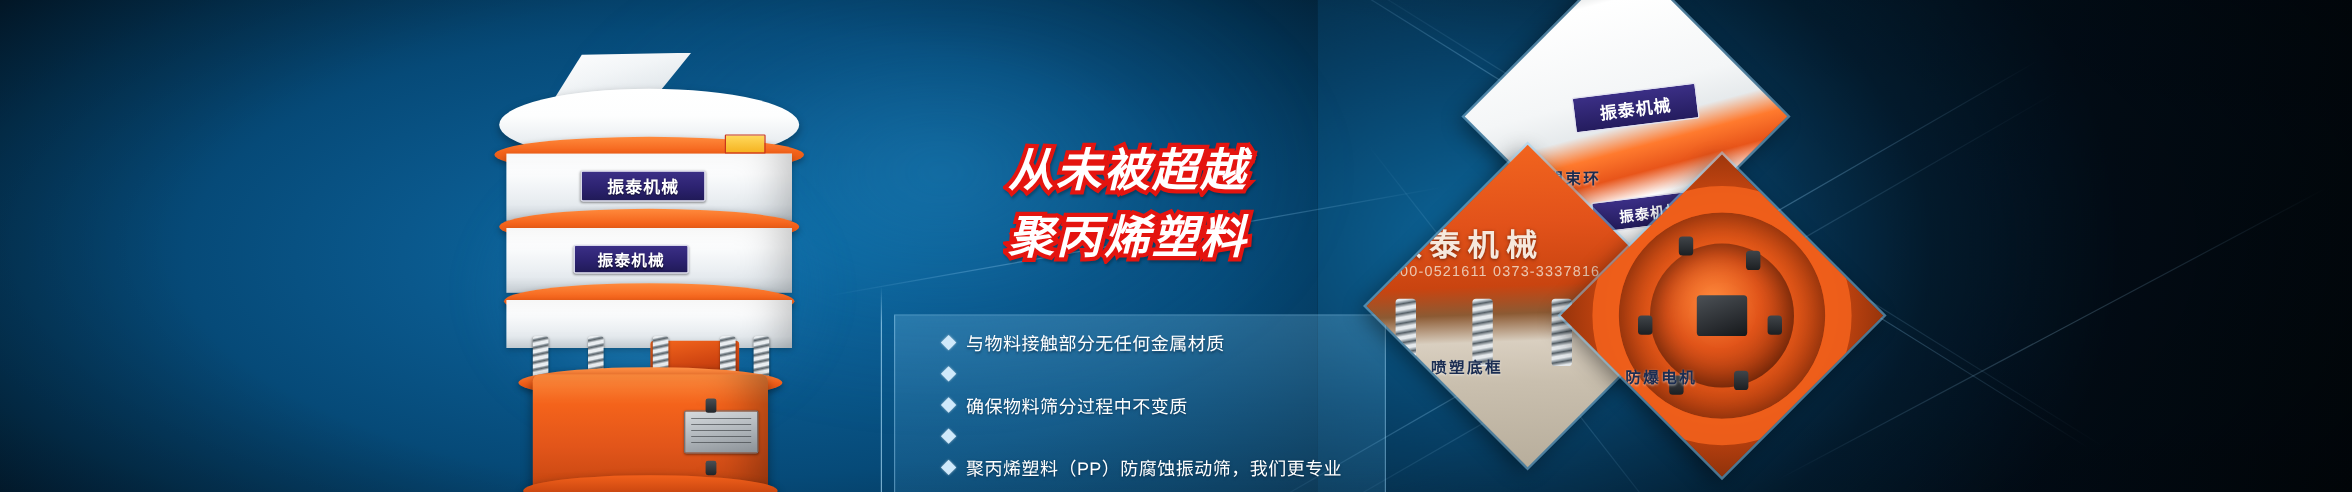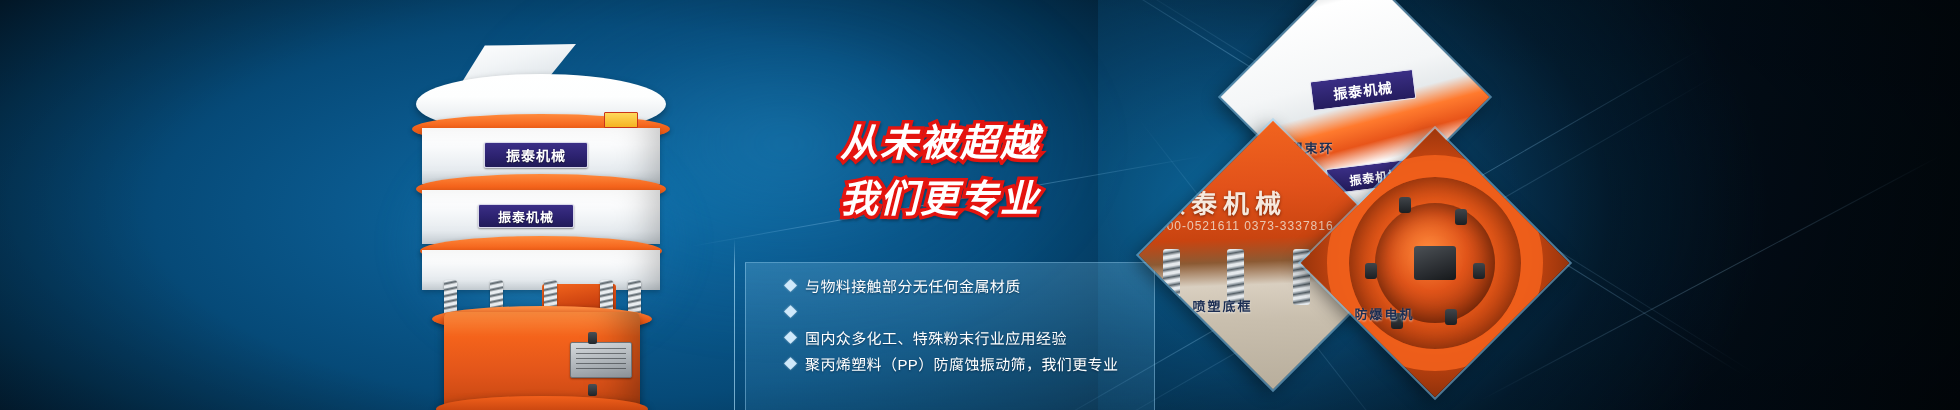--- a/index.html
+++ b/index.html
@@ -355,34 +355,37 @@
     <div class="hp-nameplate"></div>
     <div class="hp-bolt" style="left:196px;top:288px;"></div>
     <div class="hp-bolt" style="left:196px;top:340px;"></div>
     <div class="hp-footring"></div>
 
   </div>
 
 
   <div class="subhead">
     <div class="sh-line">从未被超越</div>
-    <div class="sh-line">我们更专业</div>
+    <div class="sh-line">聚丙烯塑料</div>
   </div>
 
   <div class="bullets">
     <div class="bullet">
       <span class="dia"></span>
       <span>与物料接触部分无任何金属材质</span>
     </div>
     <div class="bullet">
       <span class="dia"></span>
     </div>
     <div class="bullet">
       <span class="dia"></span>
-      <span>国内众多化工、特殊粉末行业应用经验</span>
+      <span>确保物料筛分过程中不变质</span>
+    </div>
+    <div class="bullet">
+      <span class="dia"></span>
     </div>
     <div class="bullet">
       <span class="dia"></span>
       <span>聚丙烯塑料（PP）防腐蚀振动筛，我们更专业</span>
     </div>
   </div>
 
   <div class="tiles">
 
     <div class="tile t1">

